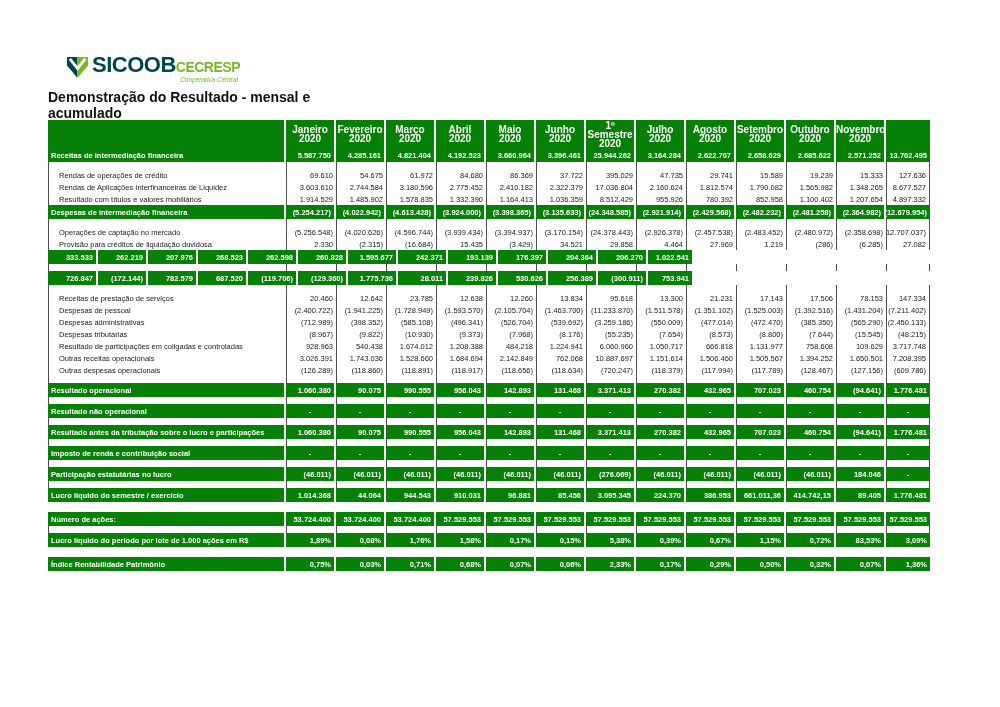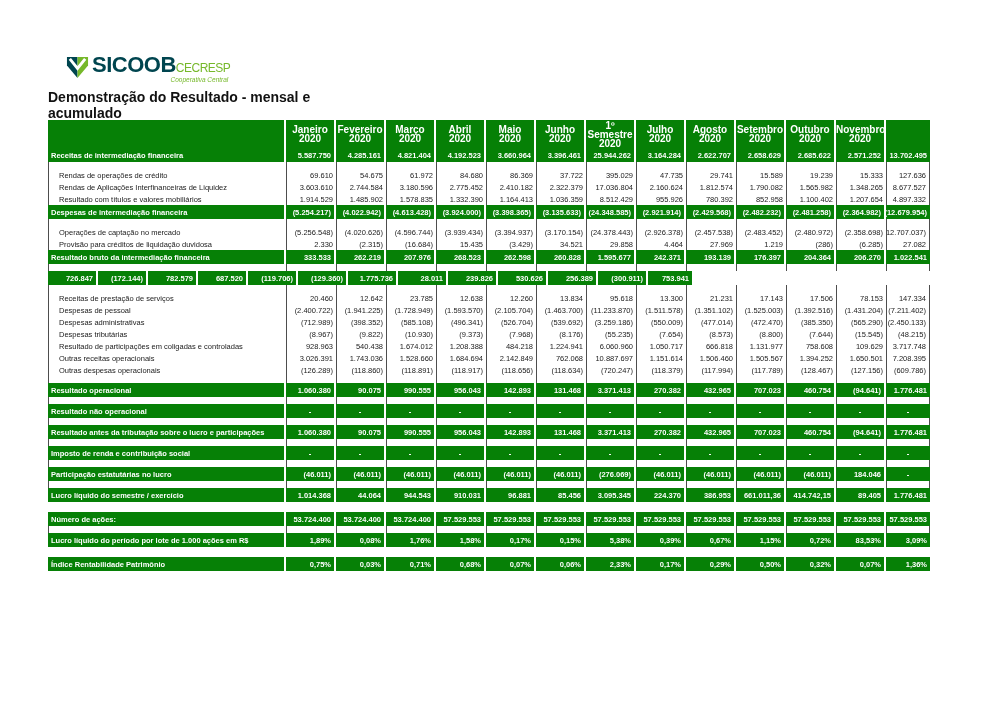--- a/index.html
+++ b/index.html
@@ -5,21 +5,21 @@
   * { margin:0; padding:0; box-sizing:border-box; }
   html,body { width:1000px; height:707px; background:#fff; font-family:"Liberation Sans", sans-serif; overflow:hidden; }
   .page { position:relative; width:1000px; height:707px; background:#ffffff; }
 
   
   .logo { position:absolute; left:66px; top:52px; display:flex; align-items:flex-start; }
   .logo-mark { margin-top:3px; margin-right:3px; }
   .logo-textblock { display:flex; flex-direction:column; }
   .logo-line { display:flex; align-items:baseline; }
   .brand1 { font-size:22px; font-weight:bold; color:#00454f; letter-spacing:-0.5px; }
-  .brand2 { font-size:12px; font-weight:normal; color:#76b82a; letter-spacing:-0.5px; }
+  .brand2 { font-size:14px; font-weight:bold; color:#76b82a; letter-spacing:-0.5px; }
   .tagline { font-size:6.5px; color:#76b82a; font-style:italic; align-self:flex-end; margin-top:-2px; margin-right:2px; }
 
   
   .titleblock { position:absolute; left:48px; top:89px; width:300px; }
   .doc-title { font-size:14px; font-weight:bold; color:#111; }
   .doc-subtitle { font-size:8px; color:#111; margin-top:2px; padding-bottom:17px; border-bottom:2.5px solid #1a1a1a; }
 
   
   .table { position:absolute; left:48px; top:120px; width:904px; }
   .trow { display:flex; width:904px; }
@@ -277,21 +277,20 @@
         <div class="cell val">34.521</div>
         <div class="cell val">29.858</div>
         <div class="cell val">4.464</div>
         <div class="cell val">27.969</div>
         <div class="cell val">1.219</div>
         <div class="cell val">(286)</div>
         <div class="cell val">(6.285)</div>
         <div class="cell val">27.082</div>
       </div>
       <div class="trow total">
-        <div class="cell lbl">Resultado bruto da intermediação financeira</div>
         <div class="cell val">333.533</div>
         <div class="cell val">262.219</div>
         <div class="cell val">207.976</div>
         <div class="cell val">268.523</div>
         <div class="cell val">262.598</div>
         <div class="cell val">260.828</div>
         <div class="cell val">1.595.677</div>
         <div class="cell val">242.371</div>
         <div class="cell val">193.139</div>
         <div class="cell val">176.397</div>

